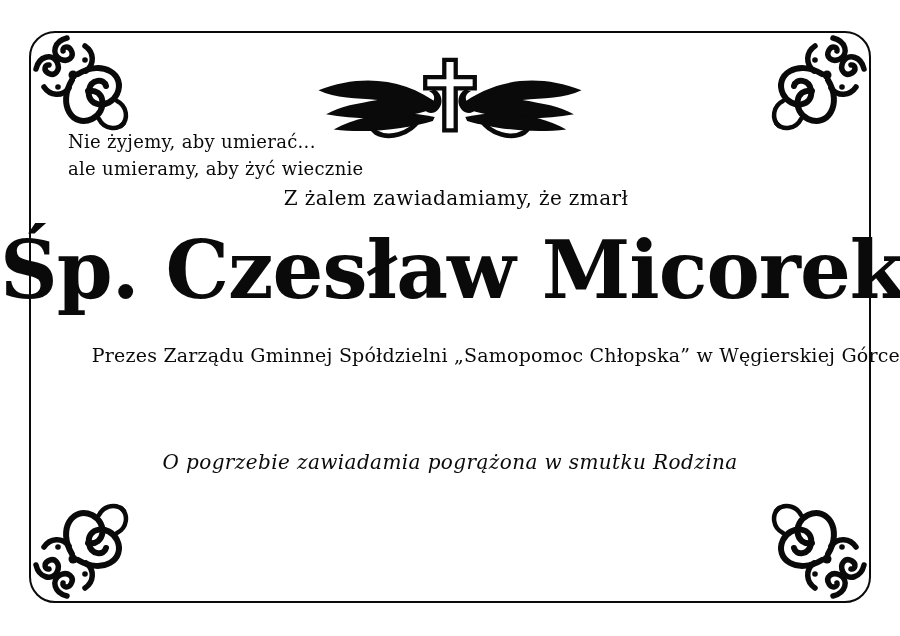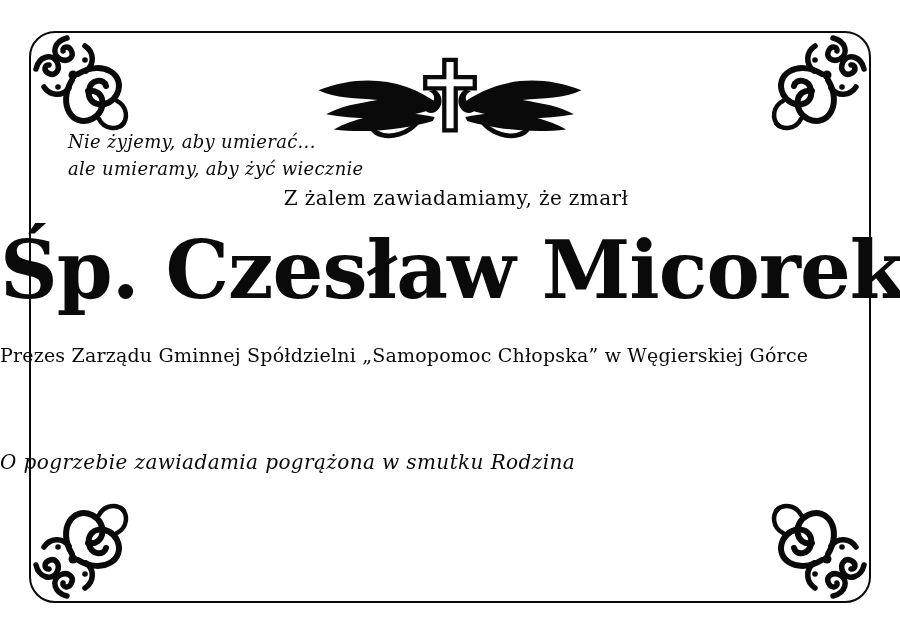--- a/index.html
+++ b/index.html
@@ -28,21 +28,20 @@
   .corner.br{ right:31px; bottom:35px; transform:scale(-1,-1); }
   .top-ornament{
     position:absolute;
     left:50%; top:54px;
     width:286px; height:88px;
     transform:translateX(-50%);
   }
   .quote{
     position:absolute;
     left:68px; top:128px;
-    font-style:italic;
     font-size:18px;
     line-height:27px;
     letter-spacing:0.3px;
   }
   .announcement{
     position:absolute;
     left:0; right:0; top:186px;
     text-align:center;
     font-size:20px;
     letter-spacing:0.4px;
@@ -54,28 +53,28 @@
     text-align:right;
     font-size:80px;
     font-weight:bold;
     letter-spacing:-1px;
     line-height:104px;
     white-space:nowrap;
   }
   .deceased-desc{
     position:absolute;
     left:0; right:0; top:344px;
-    text-align:left;
+    text-align:right;
     font-size:19px;
     letter-spacing:0.2px;
   }
   .funeral-notice{
     position:absolute;
     left:0; right:0; top:450px;
-    text-align:left;
+    text-align:center;
     font-style:italic;
     font-size:20px;
     letter-spacing:0.4px;
   }
   svg{display:block;}
 </style>
 </head>
 <body>
 
 <div class="page">

